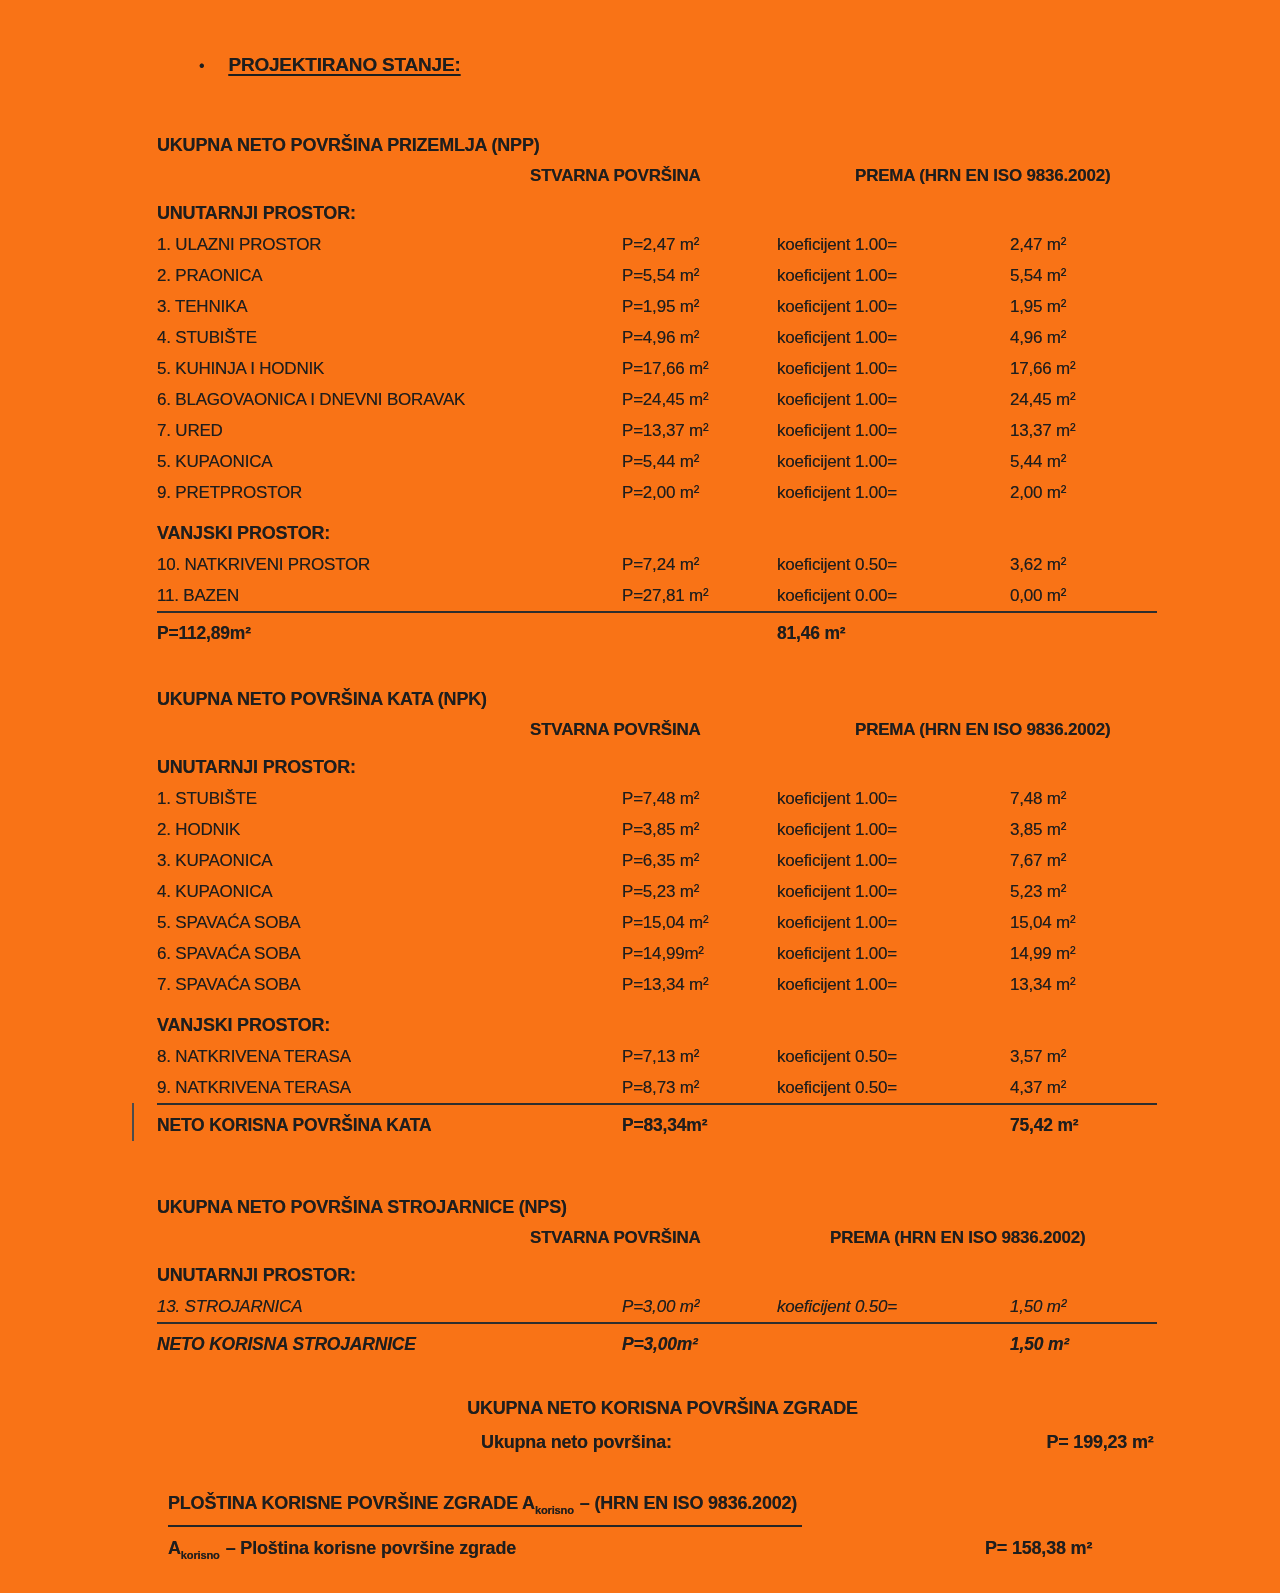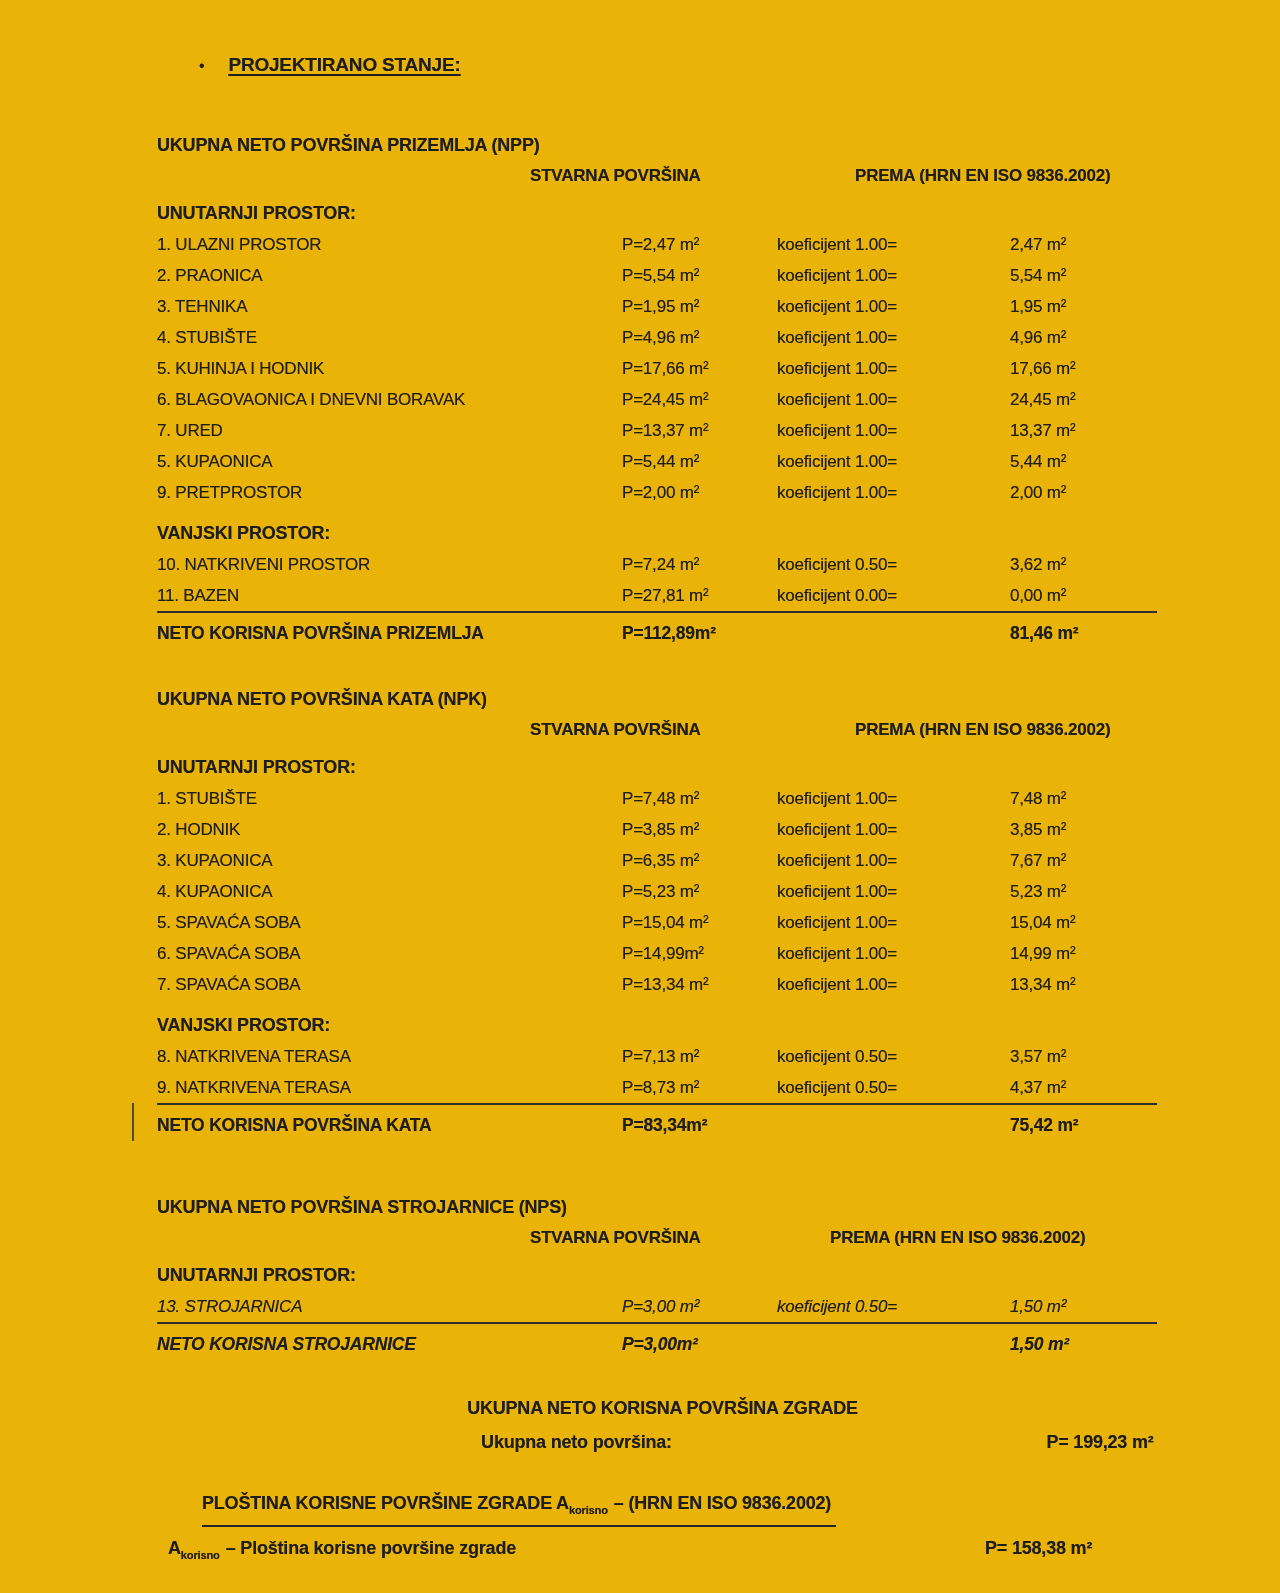--- a/index.html
+++ b/index.html
@@ -1,19 +1,19 @@
 <!DOCTYPE html>
 <html><head>
 <meta charset="utf-8">
 <style>
   html,body { margin:0; padding:0; background:#e9e9e9; }
   .page {
     position:relative;
     width:1280px; height:1593px;
-    background:#eab308;
+    background:#f97316;
     font-family:"Liberation Sans", sans-serif;
     color:#1e1e1e;
     overflow:hidden;
     text-shadow:0 0 0.6px rgba(20,20,20,0.55);
     letter-spacing:-0.2px;
   }
   .content { position:absolute; left:157px; top:0; width:1000px; }
 
   .bullet-line { margin-top:54px; font-size:19px; font-weight:bold; }
   .bullet { display:inline-block; margin-left:42px; margin-right:24px; font-size:16px; font-weight:normal; }
@@ -34,21 +34,21 @@
   .sec2 { margin-top:36px; }
   .sec3 { margin-top:52px; }
   .sec3 .hrow { grid-template-columns:373px 250px 50px 302px; }
   .sec3 .trow { grid-template-columns:465px 155px 233px 97px;font-style:italic; }
   .sec3 .trow .c4 { padding-right:12px; }
 
   .sec4 { margin-top:34px; margin-left:11px;text-align:center; }
   .sec5 { margin-top:32px; margin-left:11px; }
   .vrow { display:grid; grid-template-columns:817px 230px; font-weight:bold; font-size:18px; line-height:31px; margin-top:6px; }
   .sec4 .sec-title, .sec5 .sec-title { font-size:18px; }
-  .title-underlined { display:inline-block; border-bottom:2px solid #262626; padding-bottom:2px;margin-left:34px; }
+  .title-underlined { display:inline-block; border-bottom:2px solid #262626; padding-bottom:2px; }
   sub.ss { font-size:0.62em; font-weight:bold; }
   .dash-gap { margin:0 5px 0 6px; }
 
   .artifact { position:absolute; left:132px; top:1103px; width:2px; height:38px; background:#4c4c4c; }
 </style>
 </head>
 <body>
 
 <div class="page">
   <div class="content">
@@ -131,21 +131,20 @@
             <div class="c4">3,62 m²</div>
           </div>
           <div class="trow">
             <div class="c1">11. BAZEN</div>
             <div class="c2">P=27,81 m²</div>
             <div class="c3">koeficijent 0.00=</div>
             <div class="c4">0,00 m²</div>
           </div>
         </div>
       <div class="trow total">
-        <div class="c1">NETO KORISNA POVRŠINA PRIZEMLJA</div>
         <div class="c2">P=112,89m²</div>
         <div class="c3"></div>
         <div class="c4">81,46 m²</div>
       </div>
     </div>
 
     <div class="sec2">
       <div class="sec-title">UKUPNA NETO POVRŠINA KATA (NPK)</div>
       <div class="hrow">
         <div class="c1"></div>

